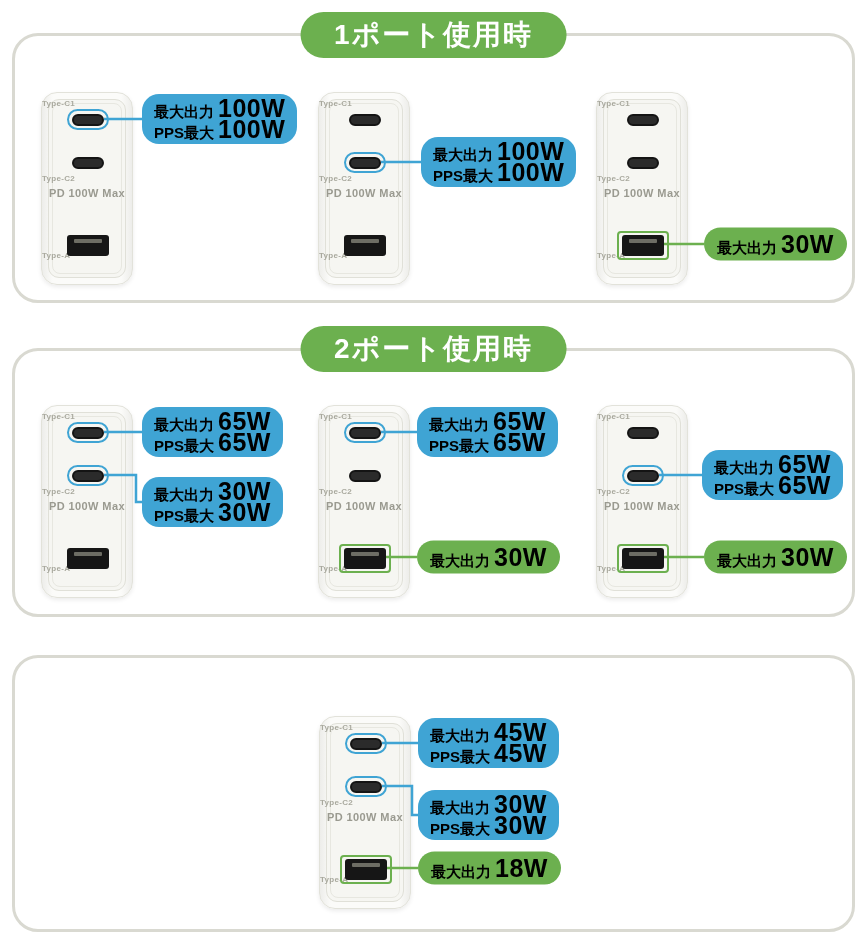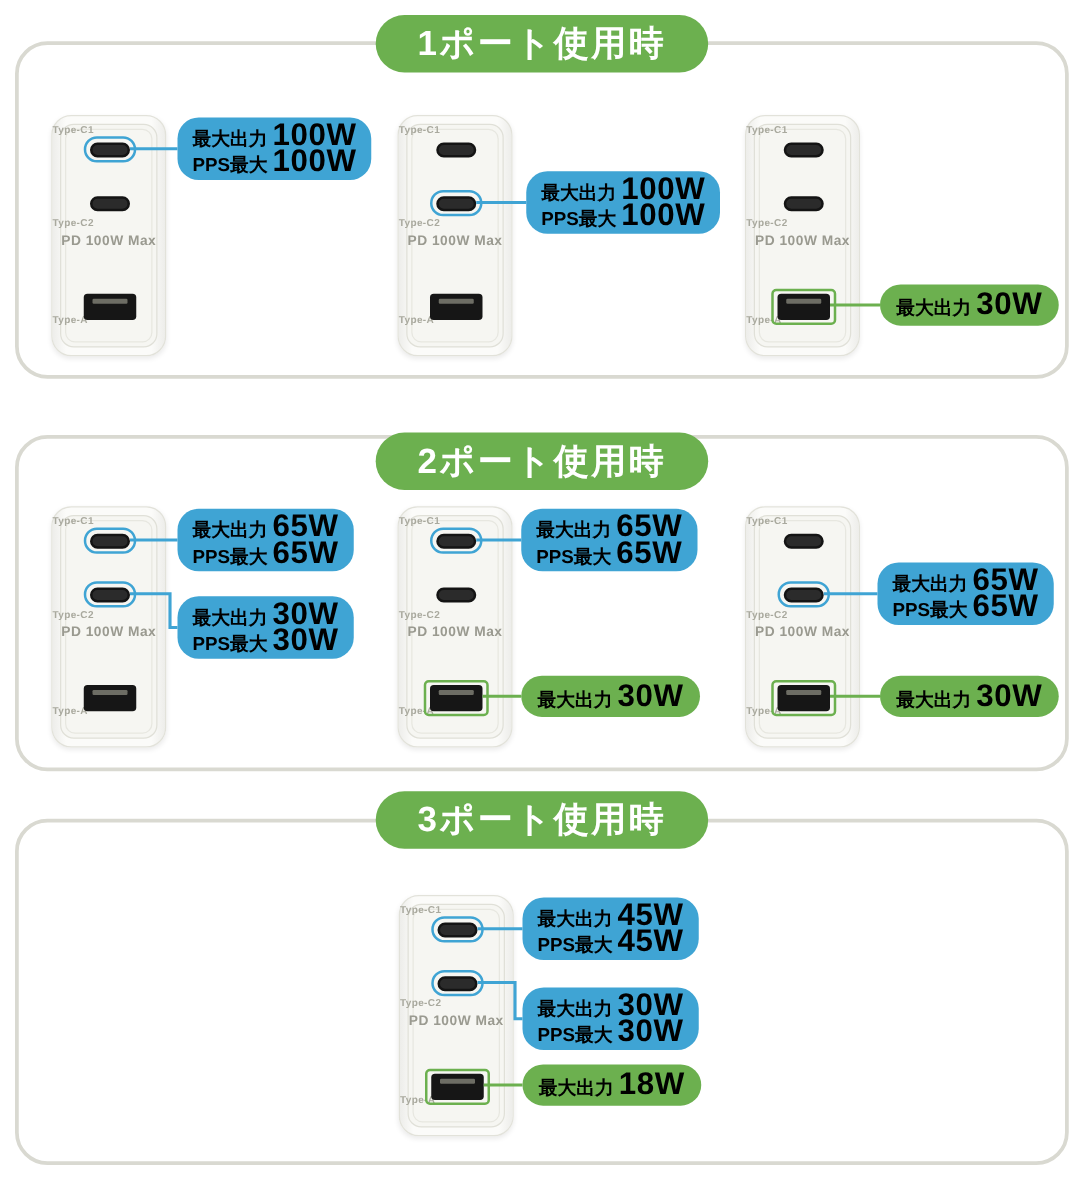--- a/index.html
+++ b/index.html
@@ -15,21 +15,21 @@
   .panel-1{top:33px;height:270px;}
   .panel-2{top:348px;height:269px;}
   .panel-3{top:655px;height:277px;}
   .title-pill{
     position:absolute;left:50%;transform:translateX(-50%);
     height:46px;line-height:46px;padding:0 34px;border-radius:24px;
     background:#6cb04f;color:#ffffff;font-size:28px;font-weight:bold;
     letter-spacing:2px;white-space:nowrap;z-index:5;text-align:center;
   }
   .title-1{top:12px;}
-  .title-2{top:326px;margin-top:20px;}
+  .title-2{top:326px;}
   .title-3{top:633px;}
   
   .charger{
     position:absolute;width:92px;height:193px;box-sizing:border-box;
     background:linear-gradient(90deg,#ededea 0%,#fbfbf9 12%,#fbfbf9 88%,#ededea 100%);
     border:1px solid #e2e2da;border-radius:16px;
     box-shadow:0 2px 4px rgba(0,0,0,0.08);
   }
   .face-a{position:absolute;left:6px;top:6px;right:6px;bottom:6px;
     border:1.5px solid #e0e0d8;border-radius:11px;background:#f6f6f2;}
@@ -90,21 +90,20 @@
     <polyline class="w-green" points="386,557 417,557"></polyline>
     <polyline class="w-blue" points="659,475 702,475"></polyline>
     <polyline class="w-green" points="664,557 704,557"></polyline>
     <polyline class="w-blue" points="382,743 418,743"></polyline>
     <polyline class="w-blue" points="382,786 412,786 412,815 418,815"></polyline>
     <polyline class="w-green" points="387,868 418,868"></polyline>
   </svg>
 
   <div class="title-pill title-1">1ポート使用時</div>
   <div class="title-pill title-2">2ポート使用時</div>
-  <div class="title-pill title-3">3ポート使用時</div>
 
   <div class="charger" style="left:41px;top:92px">
     <div class="face-a"></div>
     <div class="face-b"></div>
     <div class="plabel lc1">Type-C1</div>
     <div class="cport p1"></div>
     <div class="ring-c at1"></div>
     <div class="plabel lc2">Type-C2</div>
     <div class="cport p2"></div>
     <div class="pdlabel">PD 100W Max</div>

